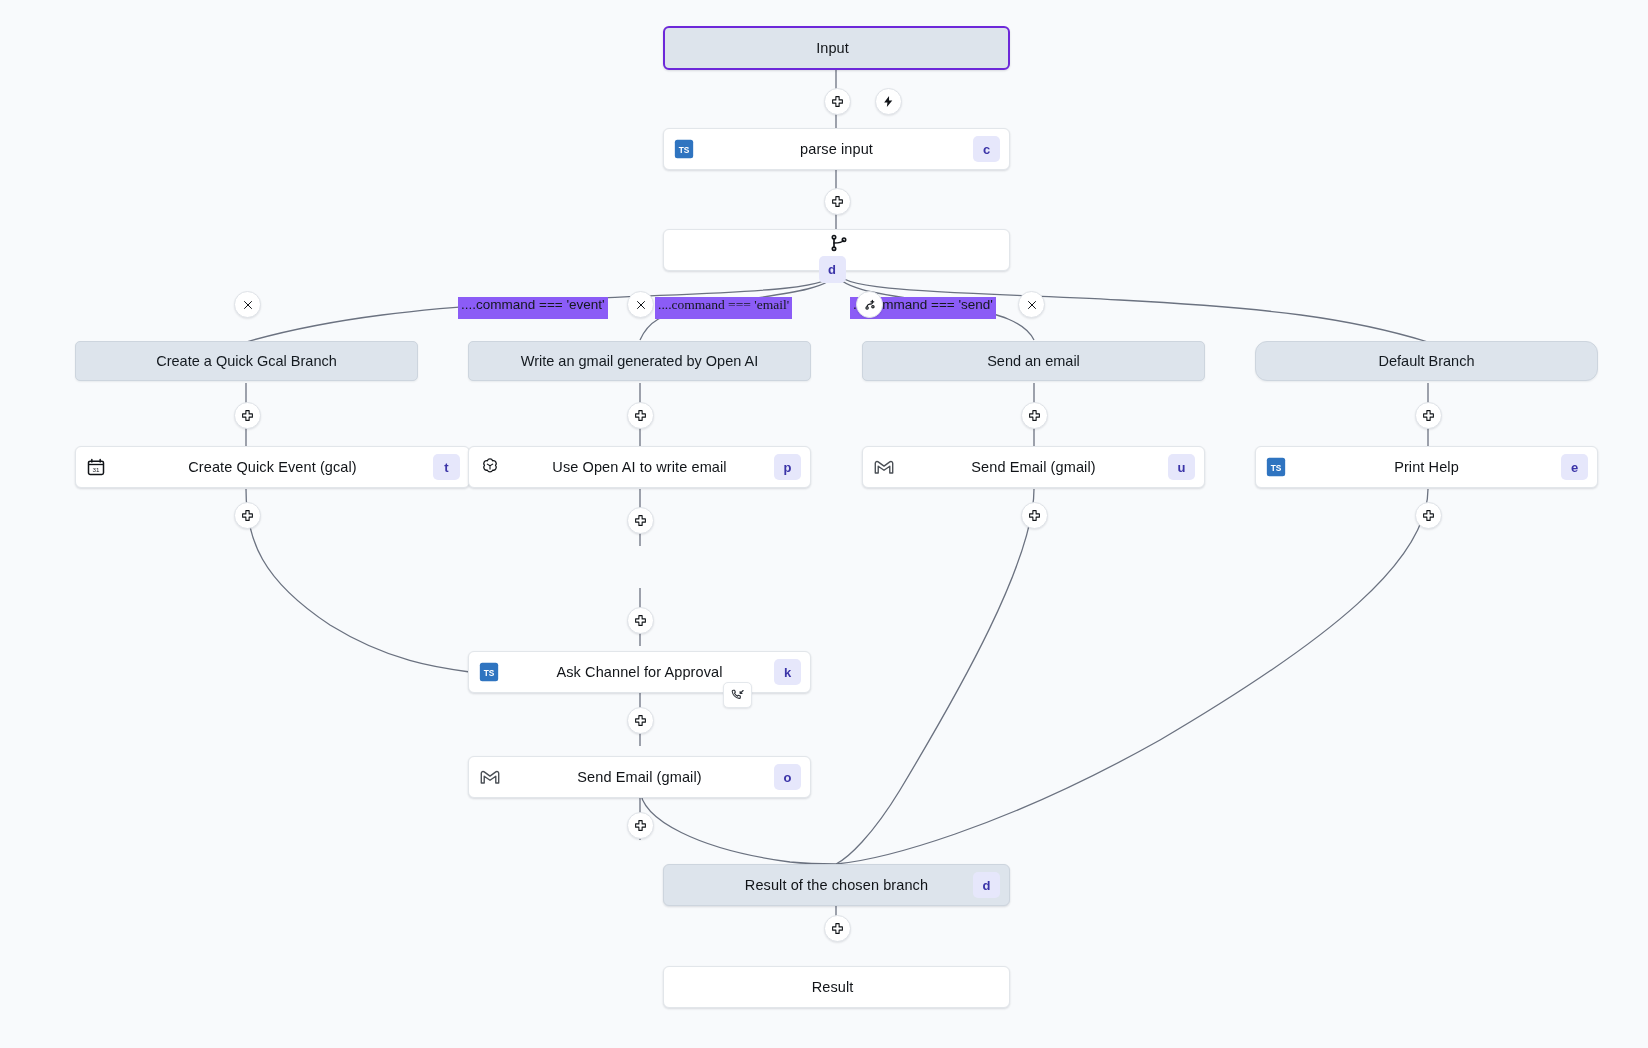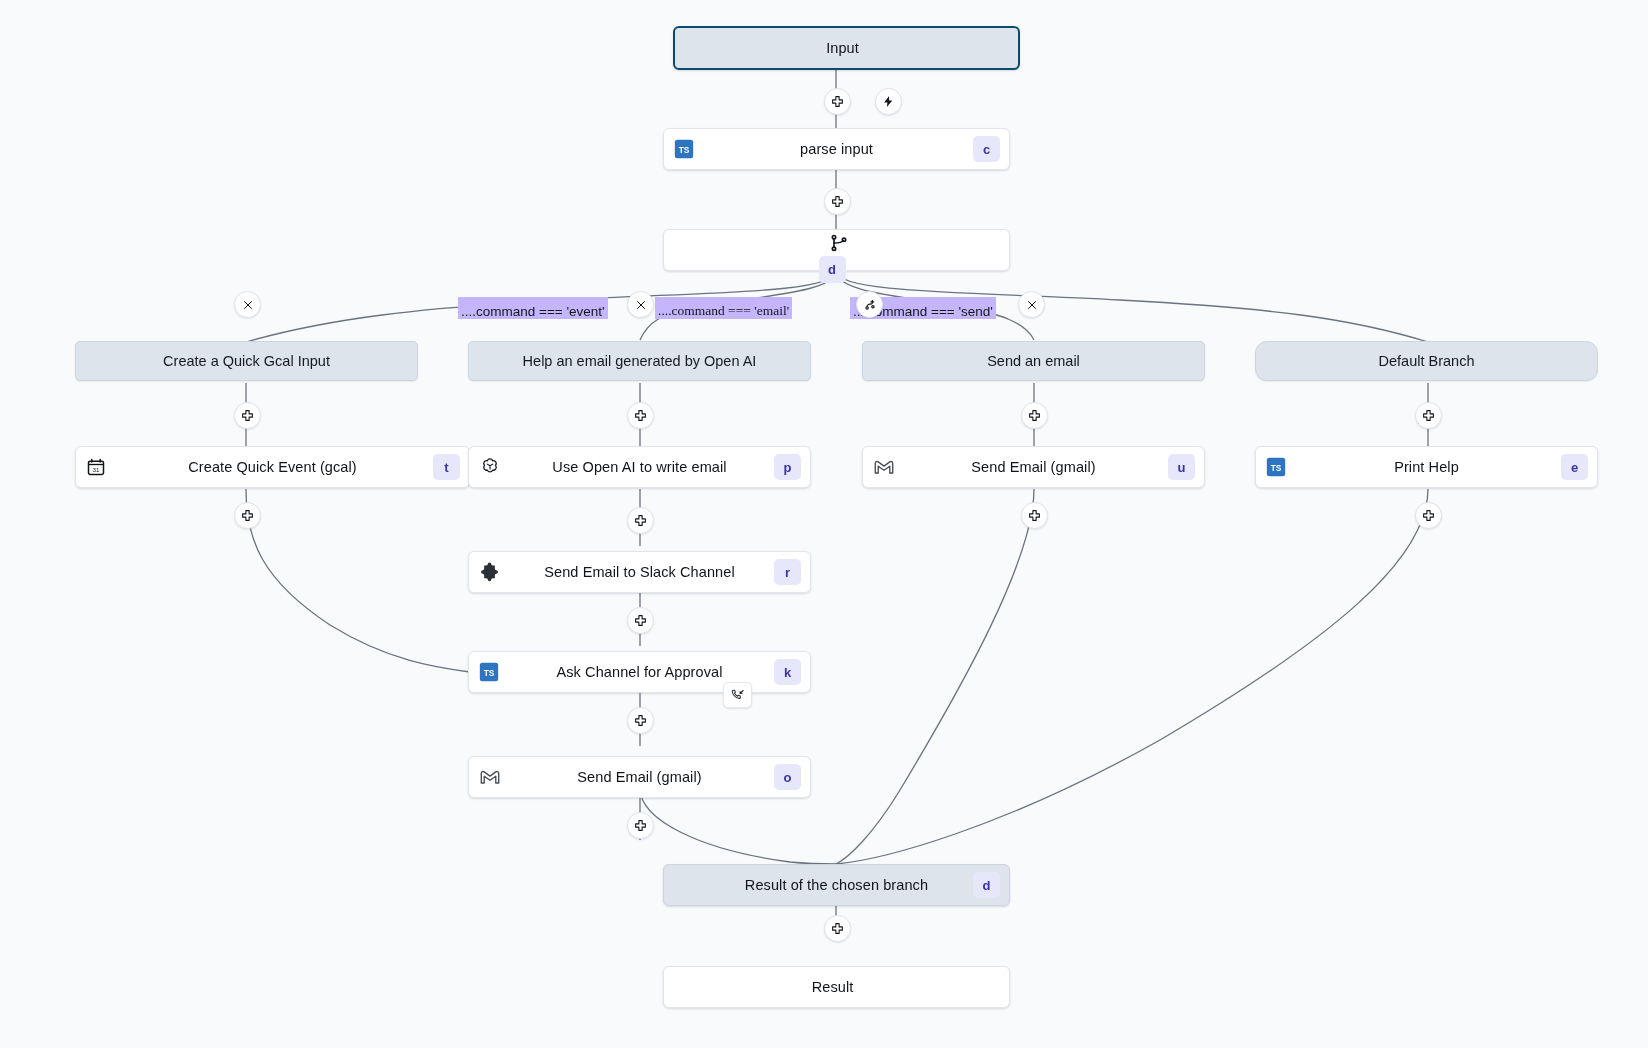--- a/index.html
+++ b/index.html
@@ -77,23 +77,22 @@
     justify-content: center;
   }
 
   
   .node.endpoint {
     background: #dfe5ec;
     border: 1px solid #cfd6de;
     height: 44px;
   }
   .node.endpoint.focused {
-    border: 2px solid #0c4a6e;
+    border: 2px solid #6d28d9;
     background: #dde4ec;
-    margin-left: 10px;
   }
   .node.plain-endpoint {
     background: #ffffff;
     border: 1px solid #e2e6ea;
   }
   .node.endpoint .label { font-size: 14.5px; }
 
   
   .branch-head {
     position: absolute;
@@ -132,22 +131,22 @@
     z-index: 5;
     cursor: pointer;
   }
   .handle svg { display: block; }
 
   
   .cond-label {
     position: absolute;
     height: 22px;
     display: flex;
-    align-items: flex-end;
-    background: #c4b5fd;
+    align-items: flex-start;
+    background: #8b5cf6;
     font-size: 13.5px;
     color: #14181d;
     white-space: nowrap;
     padding: 0 3px;
     z-index: 4;
   }
 
   
   .suspend-chip {
     position: absolute;
@@ -283,24 +282,24 @@
     </svg>
   </div>
 
   <div class="handle" style="left:1018px; top:291px;">
     <svg width="12" height="12" viewBox="0 0 24 24">
       <path d="M5 5 L19 19 M19 5 L5 19" stroke="#111418" stroke-width="2" stroke-linecap="round" fill="none"></path>
     </svg>
   </div>
 
   <div class="branch-head" style="left:75px; top:341px; width:343px;">
-    <span>Create a Quick Gcal Input</span>
+    <span>Create a Quick Gcal Branch</span>
   </div>
   <div class="branch-head" style="left:468px; top:341px; width:343px;">
-    <span>Help an email generated by Open AI</span>
+    <span>Write an gmail generated by Open AI</span>
   </div>
   <div class="branch-head" style="left:862px; top:341px; width:343px;">
     <span>Send an email</span>
   </div>
   <div class="branch-head" style="left:1255px; top:341px; width:343px;border-radius:12px;">
     <span>Default Branch</span>
   </div>
 
   <div class="handle" style="left:234px; top:402px;">
     <svg width="13" height="13" viewBox="0 0 24 24">
@@ -382,29 +381,20 @@
     <svg width="13" height="13" viewBox="0 0 24 24">
       <path d="M9 3 h6 v6 h6 v6 h-6 v6 h-6 v-6 h-6 v-6 h6 z" fill="none" stroke="#111418" stroke-width="2" stroke-linejoin="round"></path>
     </svg>
   </div>
   <div class="handle" style="left:1415px; top:502px;">
     <svg width="13" height="13" viewBox="0 0 24 24">
       <path d="M9 3 h6 v6 h6 v6 h-6 v6 h-6 v-6 h-6 v-6 h6 z" fill="none" stroke="#111418" stroke-width="2" stroke-linejoin="round"></path>
     </svg>
   </div>
 
-  <div class="node" style="left:468px; top:551px; width:343px;">
-    <span class="icon">
-      <svg width="21" height="21" viewBox="0 0 24 24" fill="#2b2f36">
-        <path d="M10 2.5 a2 2 0 0 1 4 0 a2 2 0 0 0 2 1.6 h2.1 v3.2 a2 2 0 0 0 1.6 2 a2 2 0 0 1 0 4 a2 2 0 0 0 -1.6 2 v3.2 H16 a2 2 0 0 0 -2 1.6 a2 2 0 0 1 -4 0 a2 2 0 0 0 -2 -1.6 H5.9 v-3.2 a2 2 0 0 0 -1.6 -2 a2 2 0 0 1 0 -4 a2 2 0 0 0 1.6 -2 V4.1 H8 a2 2 0 0 0 2 -1.6 z"></path>
-      </svg>
-    </span>
-    <span class="label">Send Email to Slack Channel</span>
-    <span class="badge">r</span>
-  </div>
 
   <div class="handle" style="left:627px; top:607px;">
     <svg width="13" height="13" viewBox="0 0 24 24">
       <path d="M9 3 h6 v6 h6 v6 h-6 v6 h-6 v-6 h-6 v-6 h6 z" fill="none" stroke="#111418" stroke-width="2" stroke-linejoin="round"></path>
     </svg>
   </div>
 
   <div class="node" style="left:468px; top:651px; width:343px;">
     <span class="icon">
       <svg width="20" height="20" viewBox="0 0 24 24">

